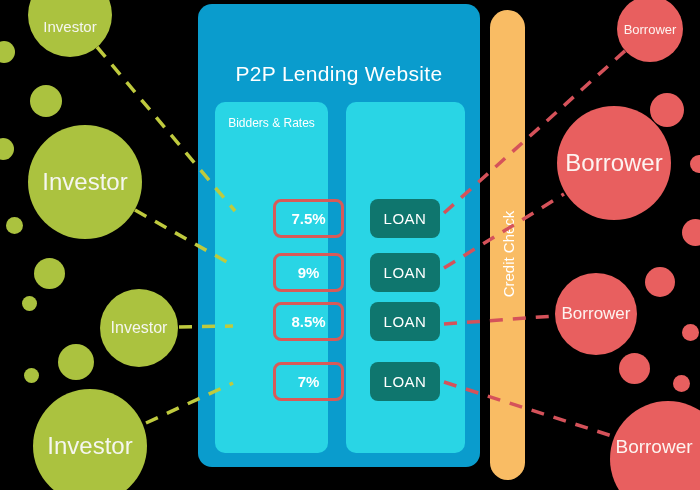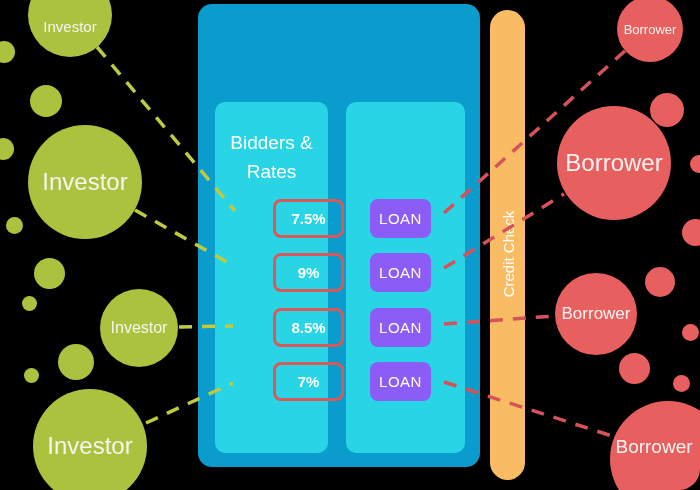--- a/index.html
+++ b/index.html
@@ -3,21 +3,20 @@
 <meta charset="utf-8">
 <style>
   html, body { margin: 0; padding: 0; background: #000; }
   .stage {
     position: relative;
     width: 700px;
     height: 490px;
     background: #000;
     overflow: hidden;
     font-family: "Liberation Sans", sans-serif;
-    border-radius: 21px;
   }
 
   
   .circle {
     position: absolute;
     border-radius: 50%;
     display: flex;
     align-items: center;
     justify-content: center;
     box-sizing: border-box;
@@ -47,52 +46,52 @@
   .sub-panel {
     position: absolute;
     top: 98px;
     height: 351px;
     background: #29d5e5;
     border-radius: 10px;
   }
   .sub-panel.bidders { left: 17px;  width: 113px; }
   .sub-panel.loans   { left: 148px; width: 119px; }
   .sub-heading {
-    margin-top: 26px;
+    margin-top: 12px;
     padding: 0 8px;
     text-align: center;
     color: #ffffff;
-    font-size: 19px;
+    font-size: 12px;
     line-height: 1.55;
   }
   .rate-box, .loan-box {
     position: absolute;
     height: 39px;
     border-radius: 8px;
     display: flex;
     align-items: center;
     justify-content: center;
     color: #ffffff;
     font-size: 15px;
     box-sizing: border-box;
   }
   .rate-box {
     left: 22px; width: 71px;
     border: 3px solid #d85a58;
     font-weight: bold;
     margin-left: 36px;
   }
   .loan-box {
-    left: 24px; width: 61px;
-    background: #8b5cf6;
+    left: 24px; width: 70px;
+    background: #0f766e;
     letter-spacing: 0.5px;
   }
   .slot-0 { top: 97px; }
   .slot-1 { top: 151px; }
-  .slot-2 { top: 206px; }
+  .slot-2 { top: 200px; }
   .slot-3 { top: 260px; }
 
   
   .credit-bar {
     position: absolute;
     left: 490px; top: 10px;
     width: 35px; height: 470px;
     background: #f9bc64;
     border-radius: 18px;
   }
@@ -157,20 +156,21 @@
     <span>Borrower</span>
   </div>
   <div class="circle red" style="left:555px;top:273px;width:82px;height:82px;font-size:17px;">
     <span>Borrower</span>
   </div>
   <div class="circle red" style="left:610px;top:401px;width:116px;height:116px;font-size:19px;padding-right:28px;padding-bottom:24px;">
     <span>Borrower</span>
   </div>
 
   <div class="main-panel">
+    <div class="panel-title">P2P Lending Website</div>
 
     <div class="sub-panel bidders">
       <div class="sub-heading">Bidders &amp; Rates</div>
       <div class="rate-box slot-0">
         <span>7.5%</span>
       </div>
       <div class="rate-box slot-1">
         <span>9%</span>
       </div>
       <div class="rate-box slot-2">

